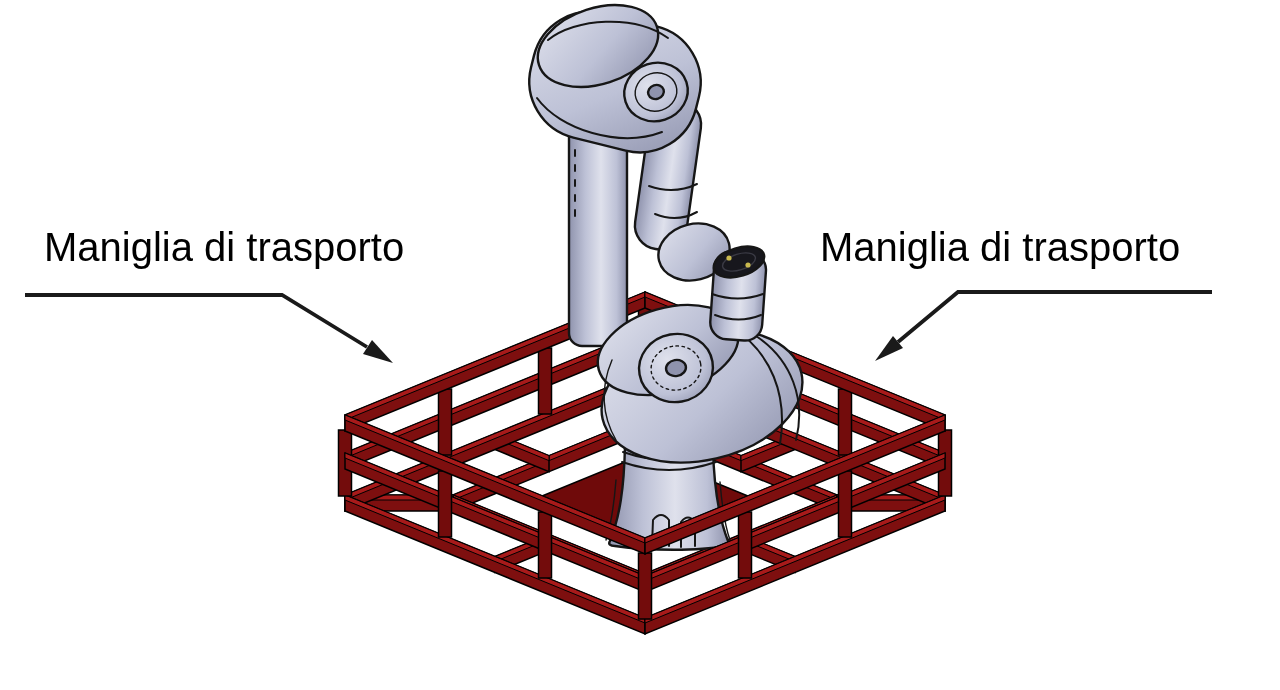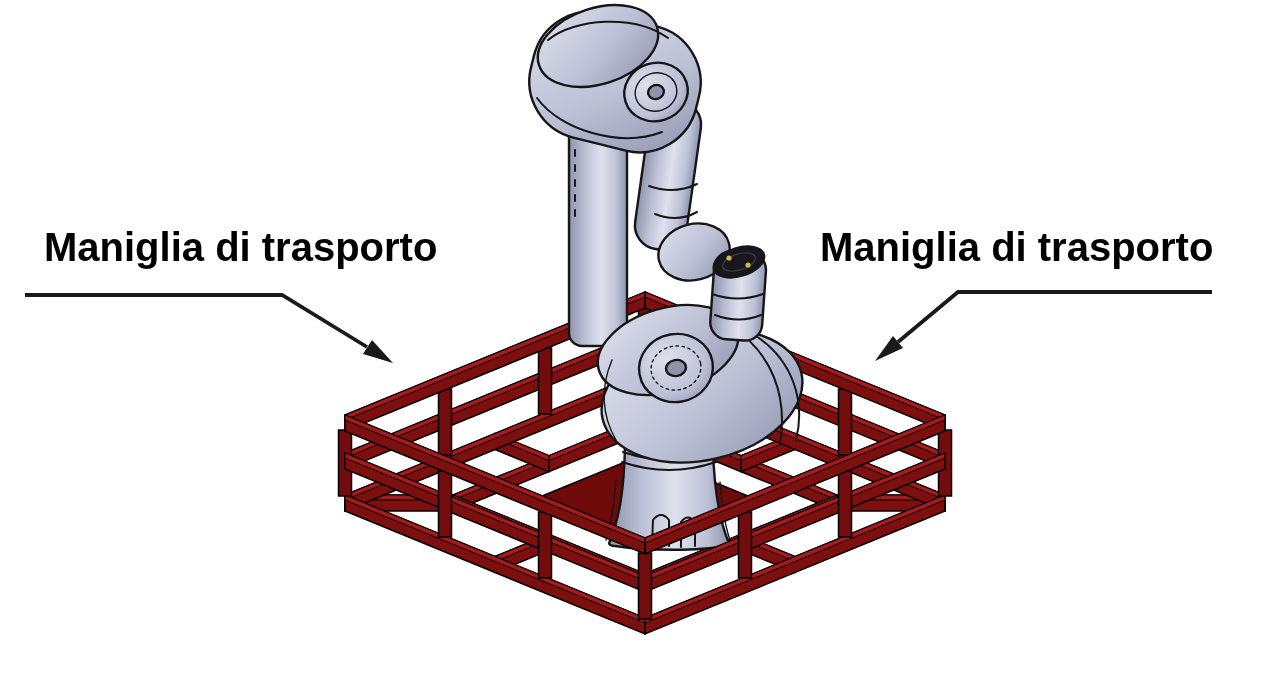--- a/index.html
+++ b/index.html
@@ -2,21 +2,20 @@
 <html style="--background: #ffffff; --outline: #000000; --label-text: #000000; --arrow: #1a1a1a; --frame-top: #a81a1a; --frame-side: #7e0f0f; --frame-post: #730c0c; --frame-plate: #6f0a0a; --robot-light: #dfe1ec; --robot-mid: #bdc1d6; --robot-dark: #8f93ad; --flange-face: #17171d; --screw: #c9b94e;"><head>
 <meta charset="utf-8">
 <style>
   html,body{margin:0;padding:0;background:#fff;}
   .canvas{
     position:relative;
     width:1280px;height:690px;
     background:var(--background,#fff);
     overflow:hidden;
     font-family:"Liberation Sans", sans-serif;
-    font-weight:bold;
   }
   svg{display:block;}
   .label-text{
     font-family:"Liberation Sans", sans-serif;
     font-size:40px;
     fill:var(--label-text,#000);
   }
   .leader{
     stroke:var(--arrow,#1a1a1a);
     stroke-width:3.8;

